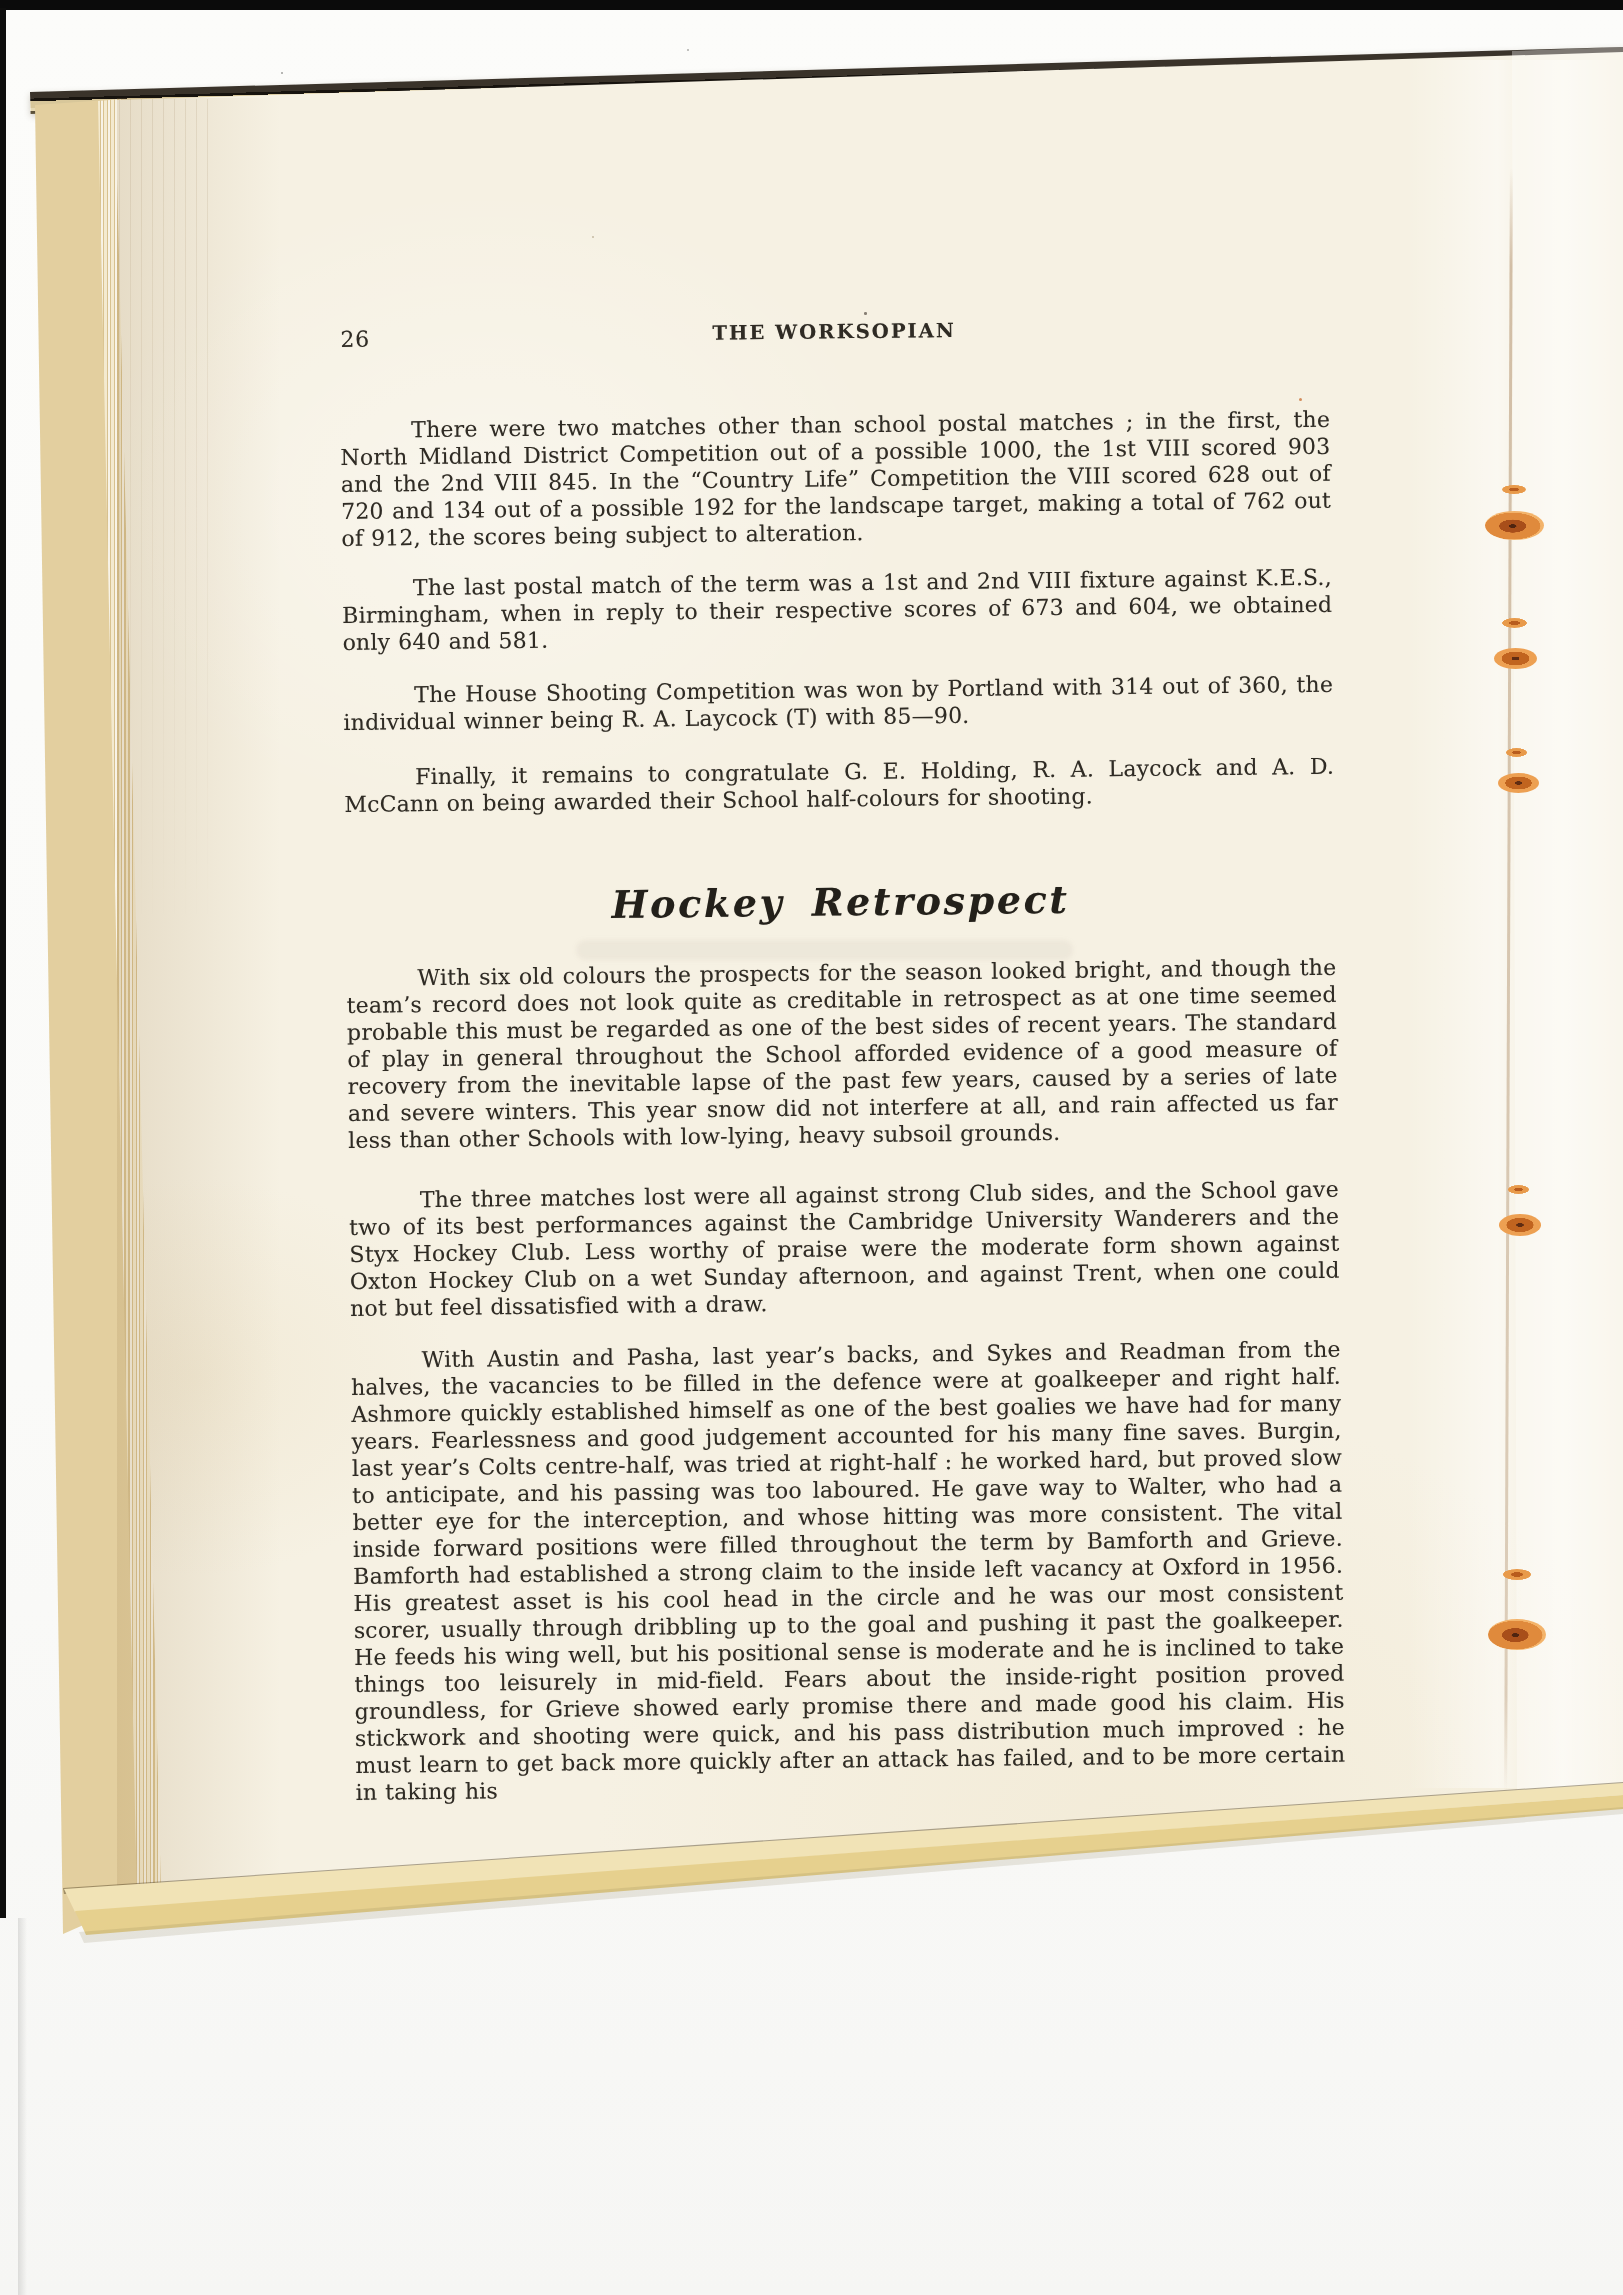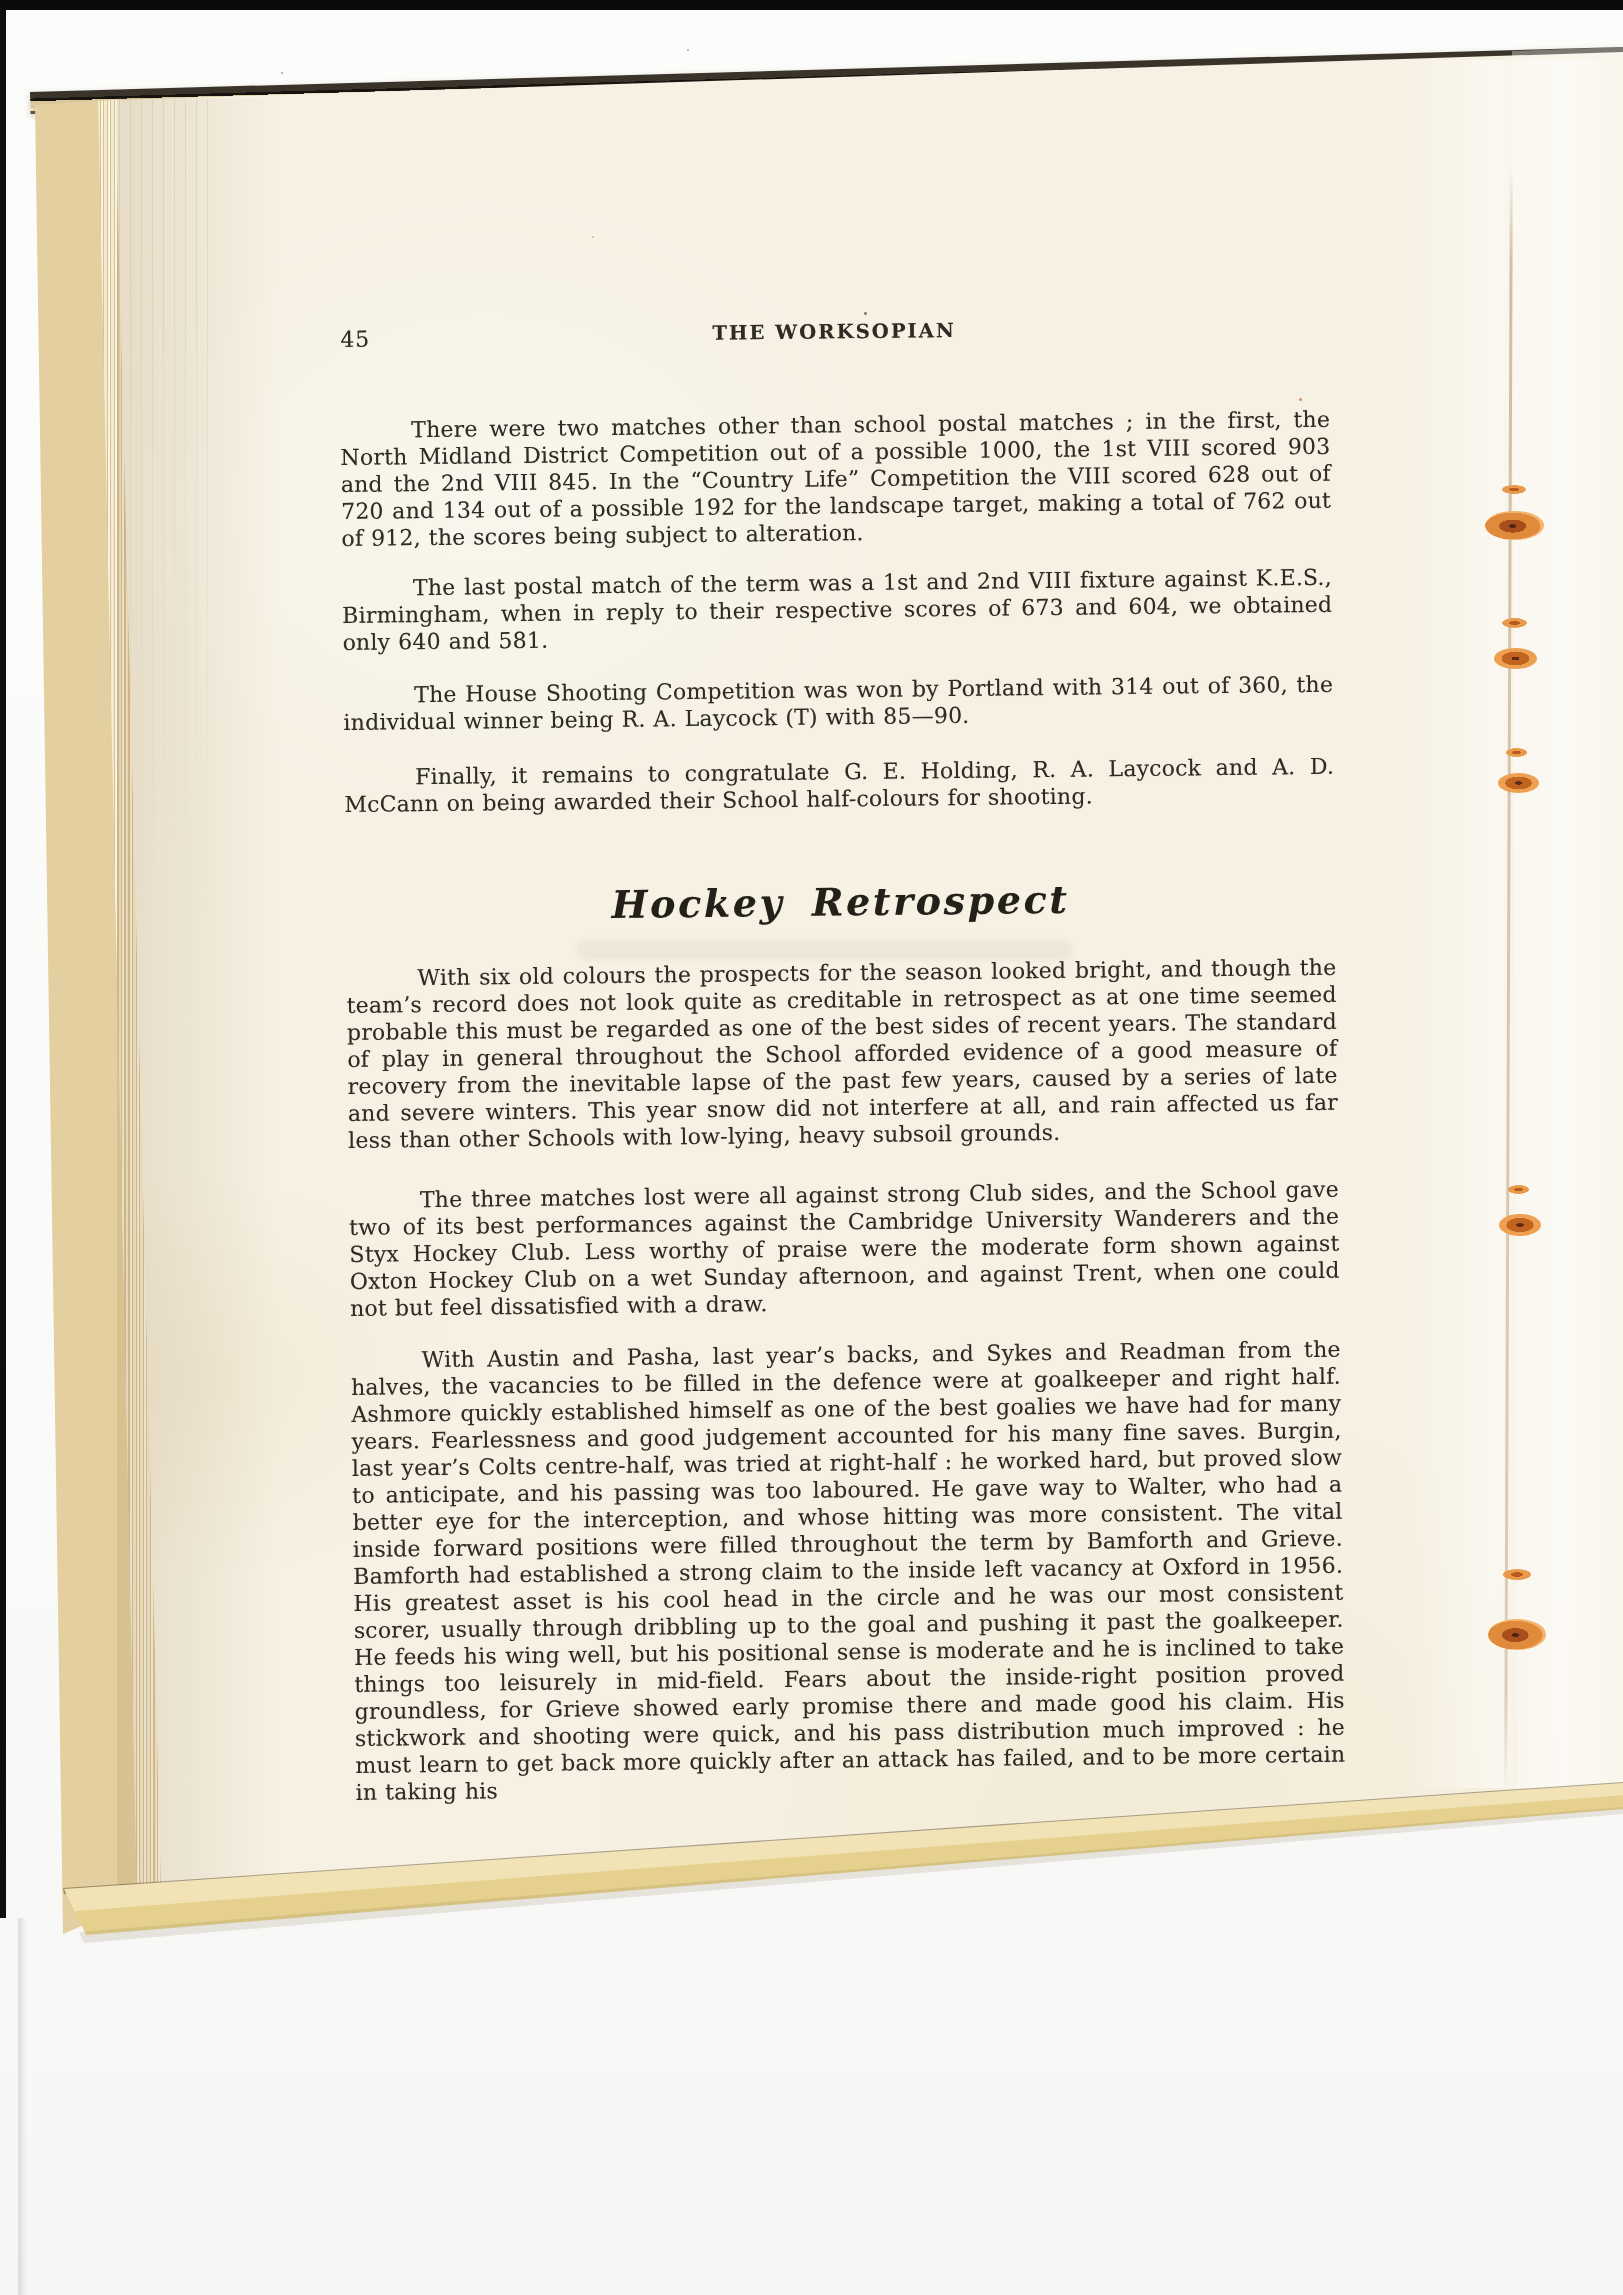--- a/index.html
+++ b/index.html
@@ -112,21 +112,21 @@
       <div class="stain stain-large" style="left: 1488px; top: 1619px; width: 58px; height: 31px;"></div>
     </div>
 
   <div class="layer band-hairline"></div>
   <div class="layer band-upper"></div>
   <div class="layer band-lower"></div>
   <div class="layer band-soft-shadow"></div>
 
   <div class="content">
     <div class="headrow">
-      <span class="pagenum">45</span>
+      <span class="pagenum">26</span>
       <span class="runhead">THE WORKSOPIAN</span>
     </div>
     <p class="para m-p0">There were two matches other than school postal matches ; in the first, the North Midland District Competition out of a possible 1000, the 1st VIII scored 903 and the 2nd VIII 845.  In the “Country Life” Competition the VIII scored 628 out of 720 and 134 out of a possible 192 for the landscape target, making a total of 762 out of 912, the scores being subject to alteration.</p>
     <p class="para m-p1">The last postal match of the term was a 1st and 2nd VIII fixture against K.E.S., Birmingham, when in reply to their respective scores of 673 and 604, we obtained only 640 and 581.</p>
     <p class="para m-p2">The House Shooting Competition was won by Portland with 314 out of 360, the individual winner being R. A. Laycock (T) with 85—90.</p>
     <p class="para m-p3">Finally, it remains to congratulate G. E. Holding, R. A. Laycock and A. D. McCann on being awarded their School half-colours for shooting.</p>
     <h1 class="section-heading">Hockey Retrospect</h1>
     <p class="para m-h0">With six old colours the prospects for the season looked bright, and though the team’s record does not look quite as creditable in retrospect as at one time seemed probable this must be regarded as one of the best sides of recent years.  The standard of play in general throughout the School afforded evidence of a good measure of recovery from the inevitable lapse of the past few years, caused by a series of late and severe winters.  This year snow did not interfere at all, and rain affected us far less than other Schools with low-lying, heavy subsoil grounds.</p>
     <p class="para m-h1">The three matches lost were all against strong Club sides, and the School gave two of its best performances against the Cambridge University Wanderers and the Styx Hockey Club.  Less worthy of praise were the moderate form shown against Oxton Hockey Club on a wet Sunday afternoon, and against Trent, when one could not but feel dissatisfied with a draw.</p>
     <p class="para m-h2">With Austin and Pasha, last year’s backs, and Sykes and Readman from the halves, the vacancies to be filled in the defence were at goalkeeper and right half. Ashmore quickly established himself as one of the best goalies we have had for many years.  Fearlessness and good judgement accounted for his many fine saves.  Burgin, last year’s Colts centre-half, was tried at right-half : he worked hard, but proved slow to anticipate, and his passing was too laboured.  He gave way to Walter, who had a better eye for the interception, and whose hitting was more consistent.  The vital inside forward positions were filled throughout the term by Bamforth and Grieve. Bamforth had established a strong claim to the inside left vacancy at Oxford in 1956. His greatest asset is his cool head in the circle and he was our most consistent scorer, usually through dribbling up to the goal and pushing it past the goalkeeper.  He feeds his wing well, but his positional sense is moderate and he is inclined to take things too leisurely in mid-field.  Fears about the inside-right position proved groundless, for Grieve showed early promise there and made good his claim.  His stickwork and shooting were quick, and his pass distribution much improved : he must learn to get back more quickly after an attack has failed, and to be more certain in taking his</p>

